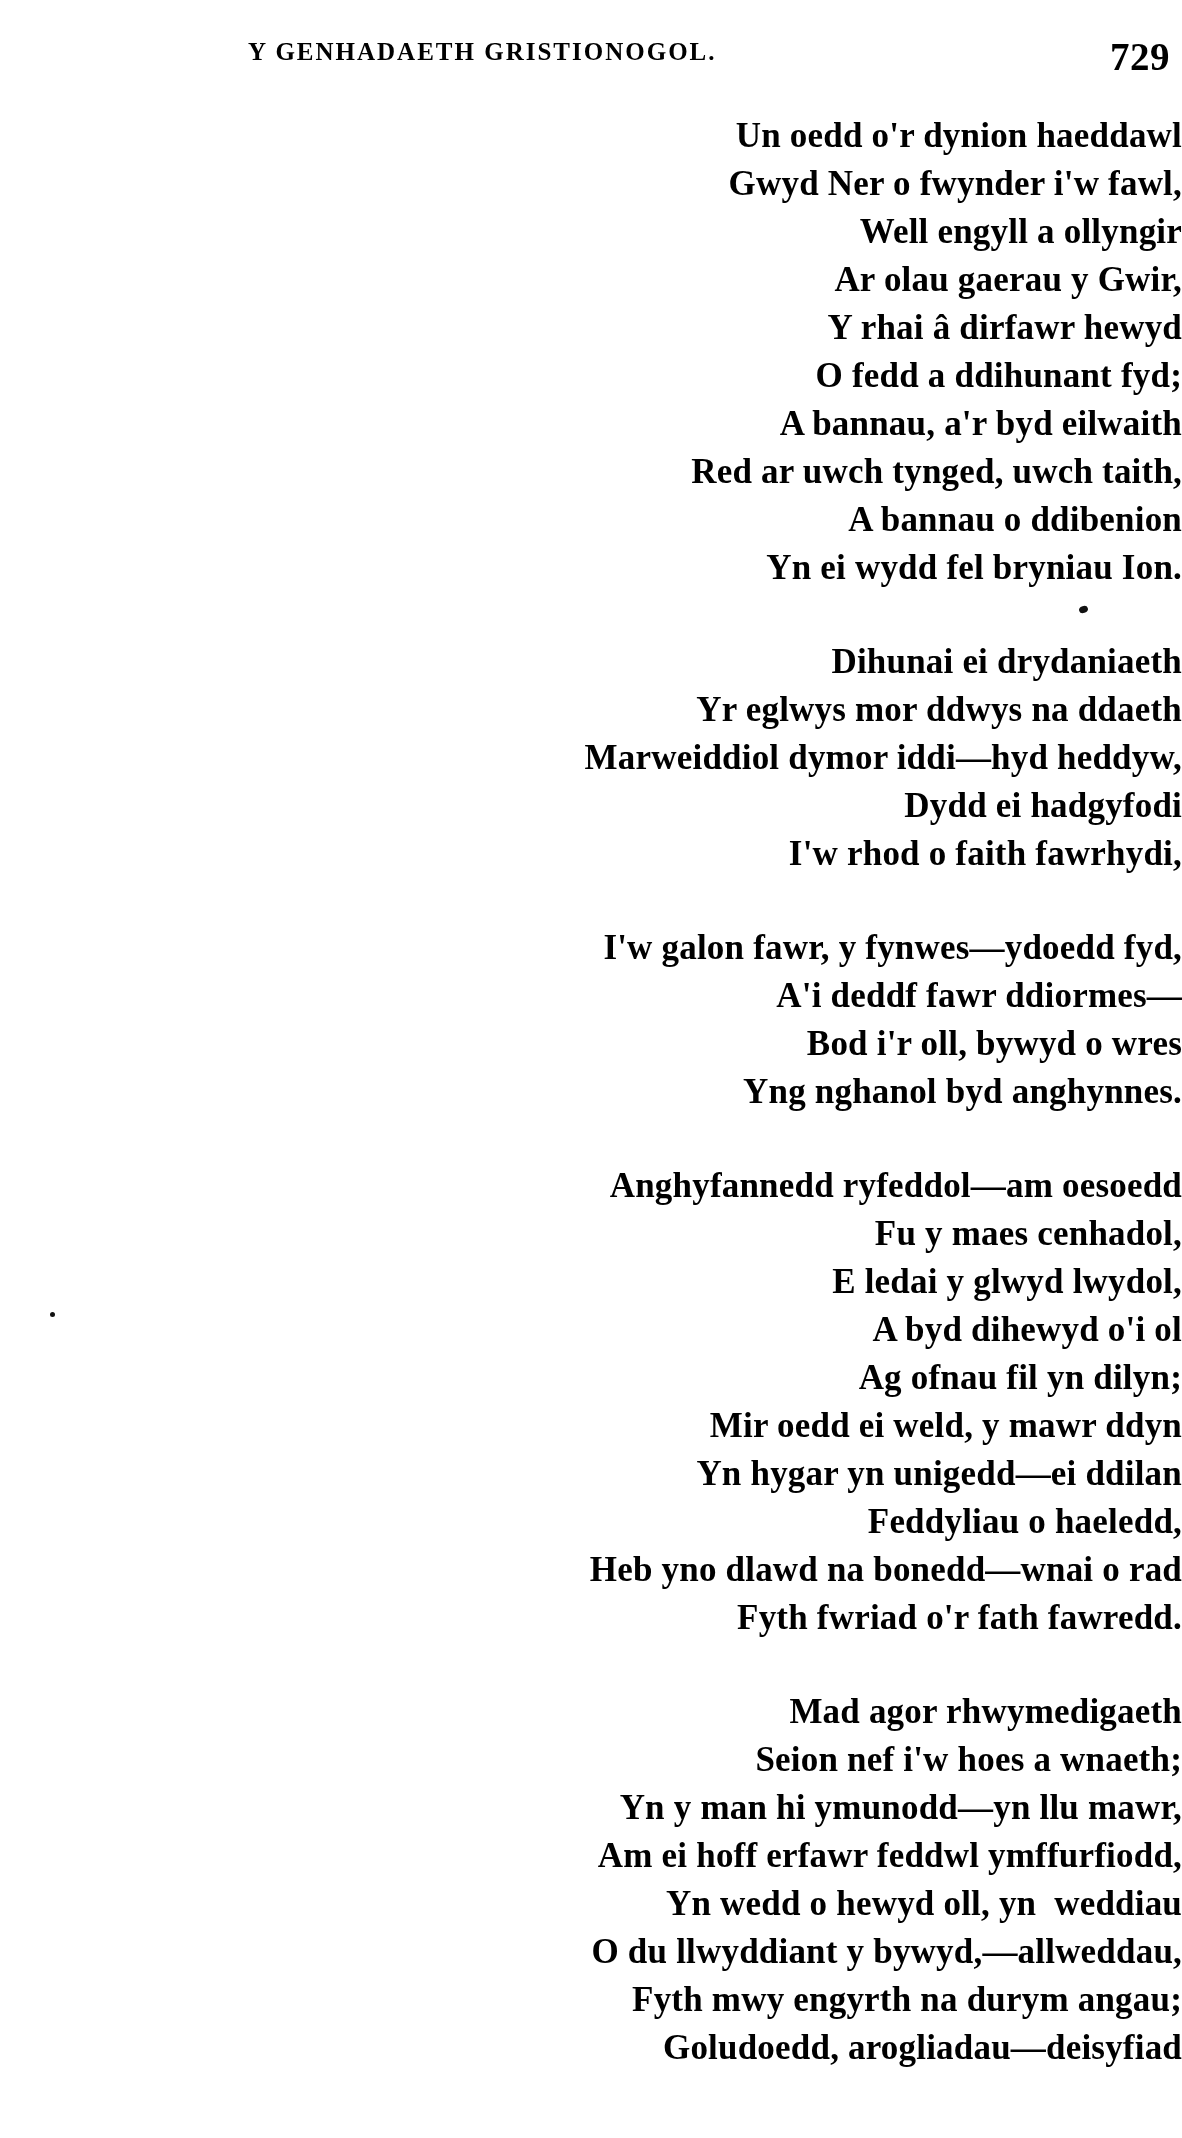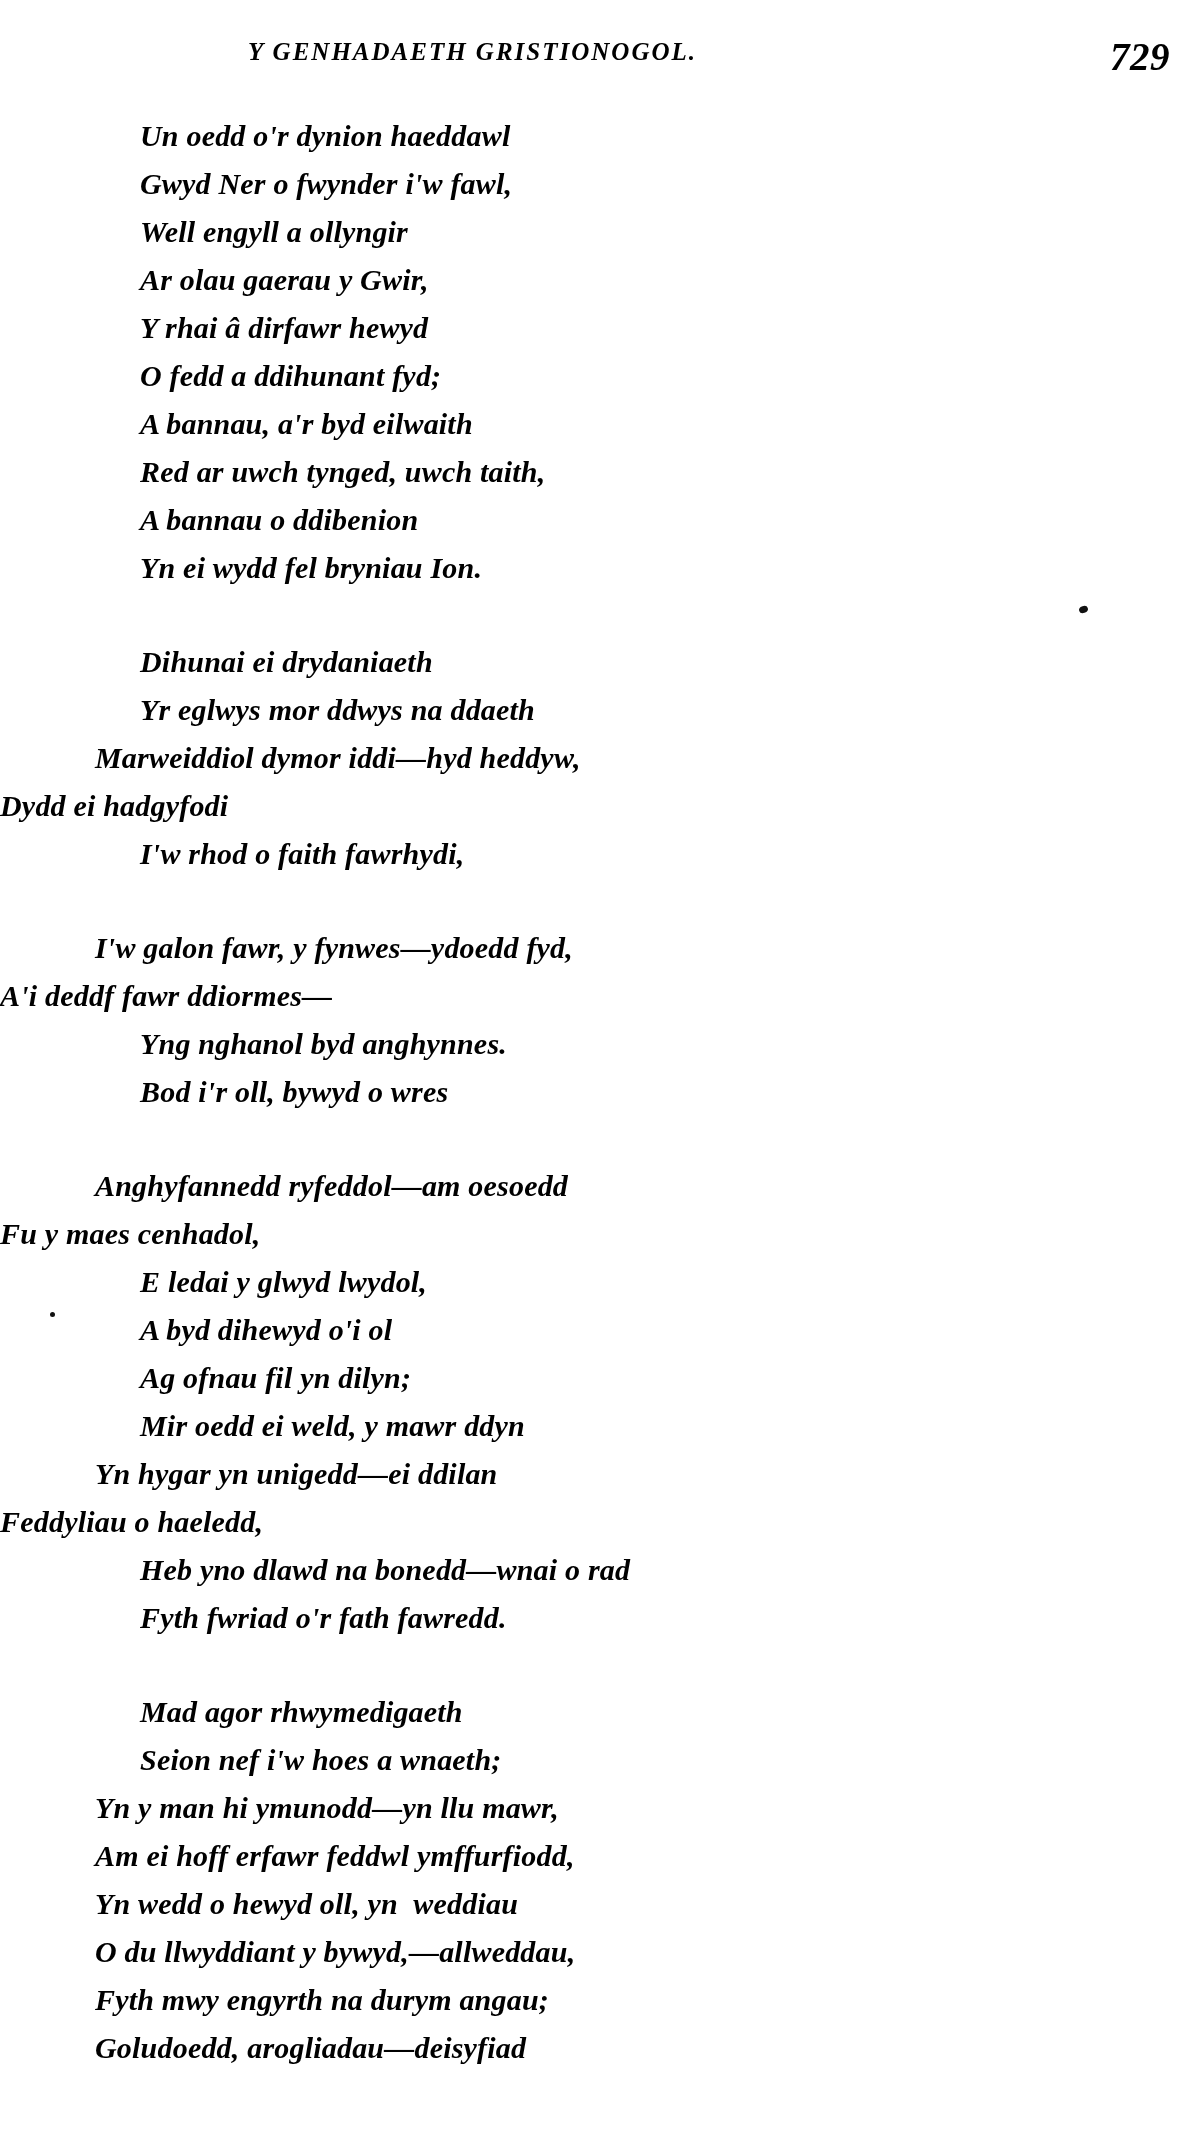--- a/index.html
+++ b/index.html
@@ -11,21 +11,20 @@
     font-family: "Liberation Serif", serif;
     color: #000000;
   }
   .page {
     position: relative;
     width: 1182px;
     height: 2138px;
     background: #ffffff;
     overflow: hidden;
     box-sizing: border-box;
-    font-style: italic;
   }
   
   .running-head {
     position: absolute;
     top: 38px;
     left: 0;
     width: 1182px;
     height: 46px;
   }
   .running-head .title {
@@ -49,25 +48,26 @@
   .poem {
     position: absolute;
     top: 112px;
     left: 0;
     width: 1182px;
   }
   .stanza {
     margin: 0 0 46px 0;
   }
   .line {
-    font-size: 30px;
+    font-size: 35px;
     font-weight: bold;
     line-height: 48px;
     white-space: pre;
     letter-spacing: 0.2px;
+    text-align: right;
   }
   
   .i-0  { padding-left: 140px; }
   .i-flush { padding-left: 95px; }
   .i-deep { }
 
   
   .speck {
     position: absolute;
     background: #111;
@@ -113,22 +113,22 @@
       <div class="stanza">
         <div class="line i-0">Dihunai ei drydaniaeth</div>
         <div class="line i-0">Yr eglwys mor ddwys na ddaeth</div>
         <div class="line i-flush">Marweiddiol dymor iddi—hyd heddyw,</div>
         <div class="line i-deep">Dydd ei hadgyfodi</div>
         <div class="line i-0">I'w rhod o faith fawrhydi,</div>
       </div>
       <div class="stanza">
         <div class="line i-flush">I'w galon fawr, y fynwes—ydoedd fyd,</div>
         <div class="line i-deep">A'i deddf fawr ddiormes—</div>
+        <div class="line i-0">Bod i'r oll, bywyd o wres</div>
         <div class="line i-0">Yng nghanol byd anghynnes.</div>
-        <div class="line i-0">Bod i'r oll, bywyd o wres</div>
       </div>
       <div class="stanza">
         <div class="line i-flush">Anghyfannedd ryfeddol—am oesoedd</div>
         <div class="line i-deep">Fu y maes cenhadol,</div>
         <div class="line i-0">E ledai y glwyd lwydol,</div>
         <div class="line i-0">A byd dihewyd o'i ol</div>
         <div class="line i-0">Ag ofnau fil yn dilyn;</div>
         <div class="line i-0">Mir oedd ei weld, y mawr ddyn</div>
         <div class="line i-flush">Yn hygar yn unigedd—ei ddilan</div>
         <div class="line i-deep">Feddyliau o haeledd,</div>

